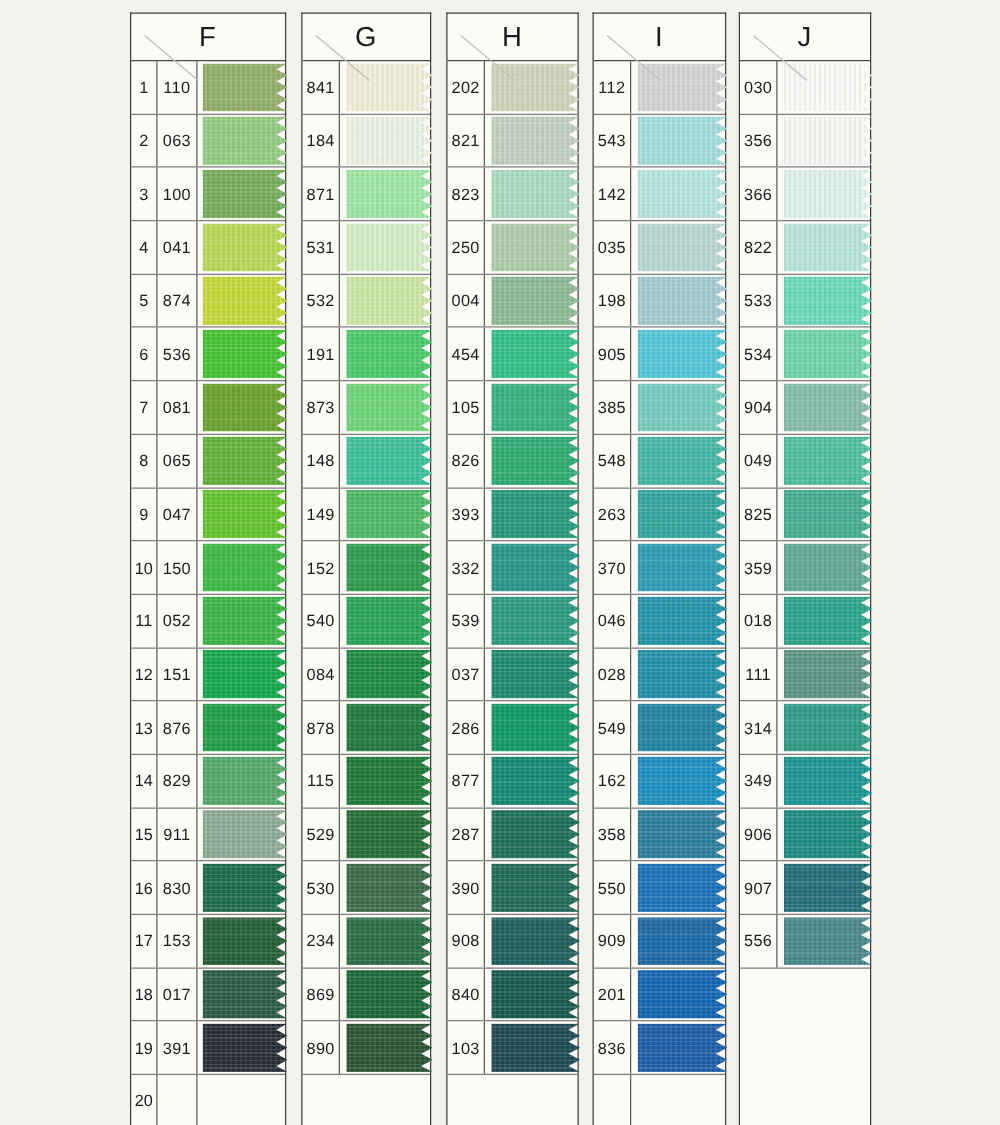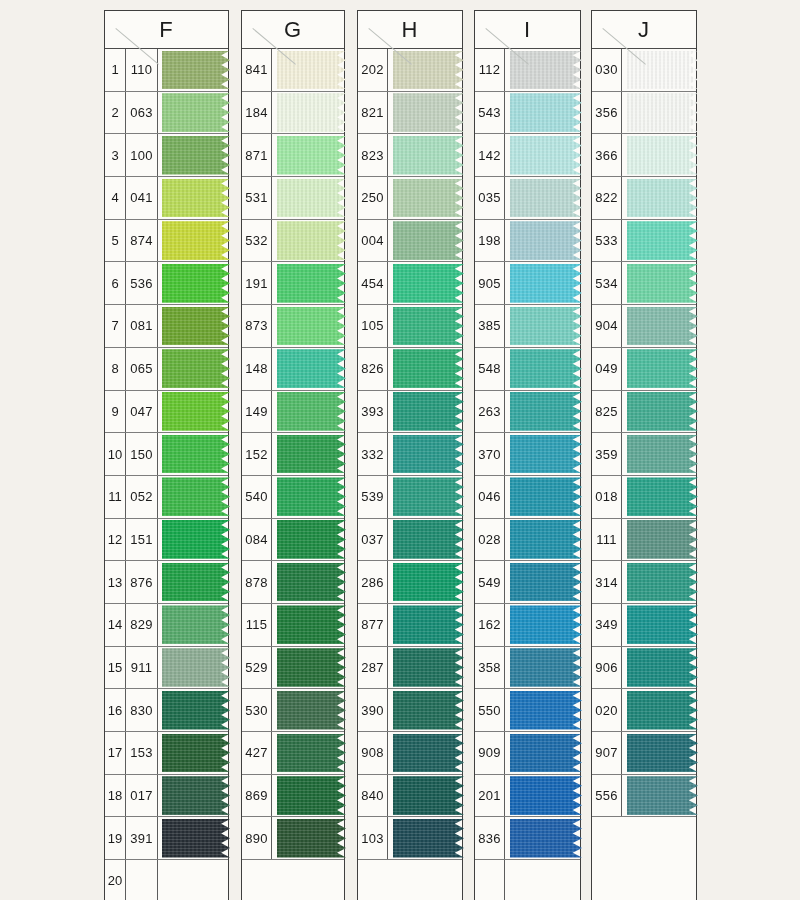--- a/index.html
+++ b/index.html
@@ -320,21 +320,21 @@
             <div class="swatch" style="background-color: rgb(38, 110, 56);"></div>
           </div>
         </div>
         <div class="row">
           <div class="cell codecell">530</div>
           <div class="swatcharea">
             <div class="swatch" style="background-color: rgb(61, 107, 75);"></div>
           </div>
         </div>
         <div class="row">
-          <div class="cell codecell">427</div>
+          <div class="cell codecell">234</div>
           <div class="swatcharea">
             <div class="swatch" style="background-color: rgb(43, 110, 68);"></div>
           </div>
         </div>
         <div class="row">
           <div class="cell codecell">869</div>
           <div class="swatcharea">
             <div class="swatch" style="background-color: rgb(28, 104, 54);"></div>
           </div>
         </div>
@@ -684,26 +684,20 @@
             <div class="swatch" style="background-color: rgb(24, 147, 143);"></div>
           </div>
         </div>
         <div class="row">
           <div class="cell codecell">906</div>
           <div class="swatcharea">
             <div class="swatch" style="background-color: rgb(26, 137, 127);"></div>
           </div>
         </div>
         <div class="row">
-          <div class="cell codecell">020</div>
-          <div class="swatcharea">
-            <div class="swatch" style="background-color: rgb(29, 132, 119);"></div>
-          </div>
-        </div>
-        <div class="row">
           <div class="cell codecell">907</div>
           <div class="swatcharea">
             <div class="swatch" style="background-color: rgb(34, 108, 116);"></div>
           </div>
         </div>
         <div class="row">
           <div class="cell codecell">556</div>
           <div class="swatcharea">
             <div class="swatch" style="background-color: rgb(71, 133, 138);"></div>
           </div>

